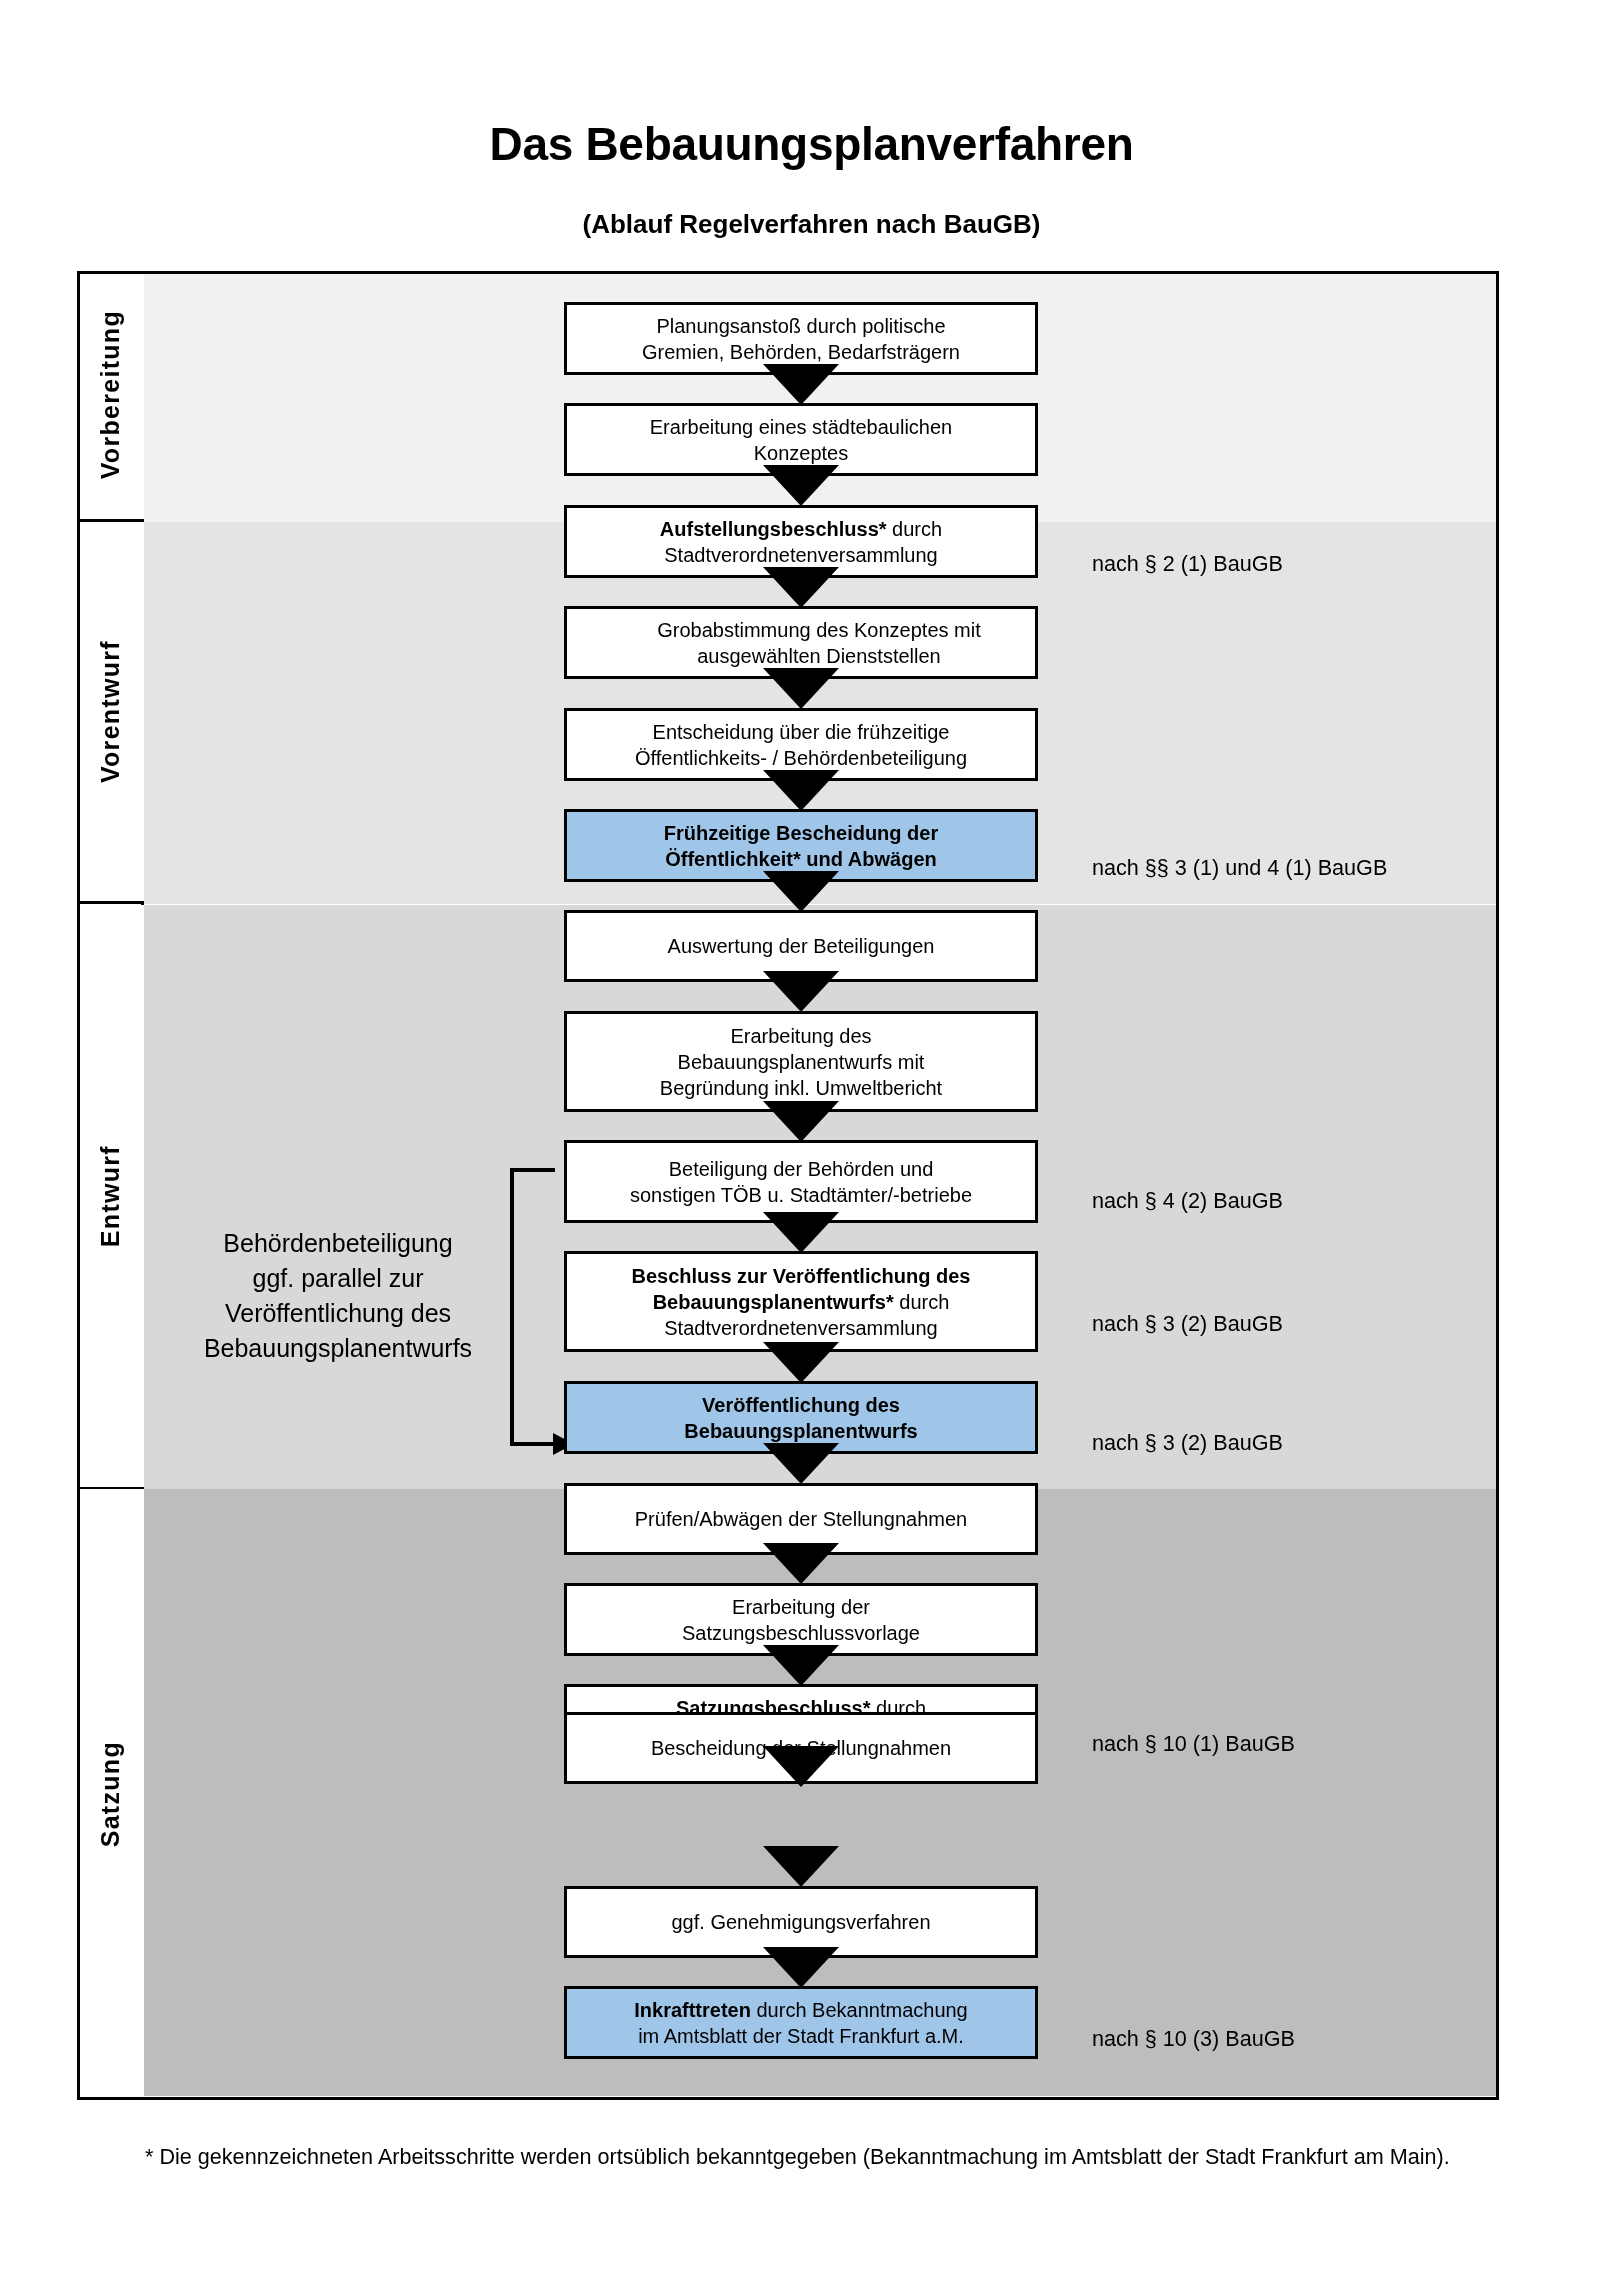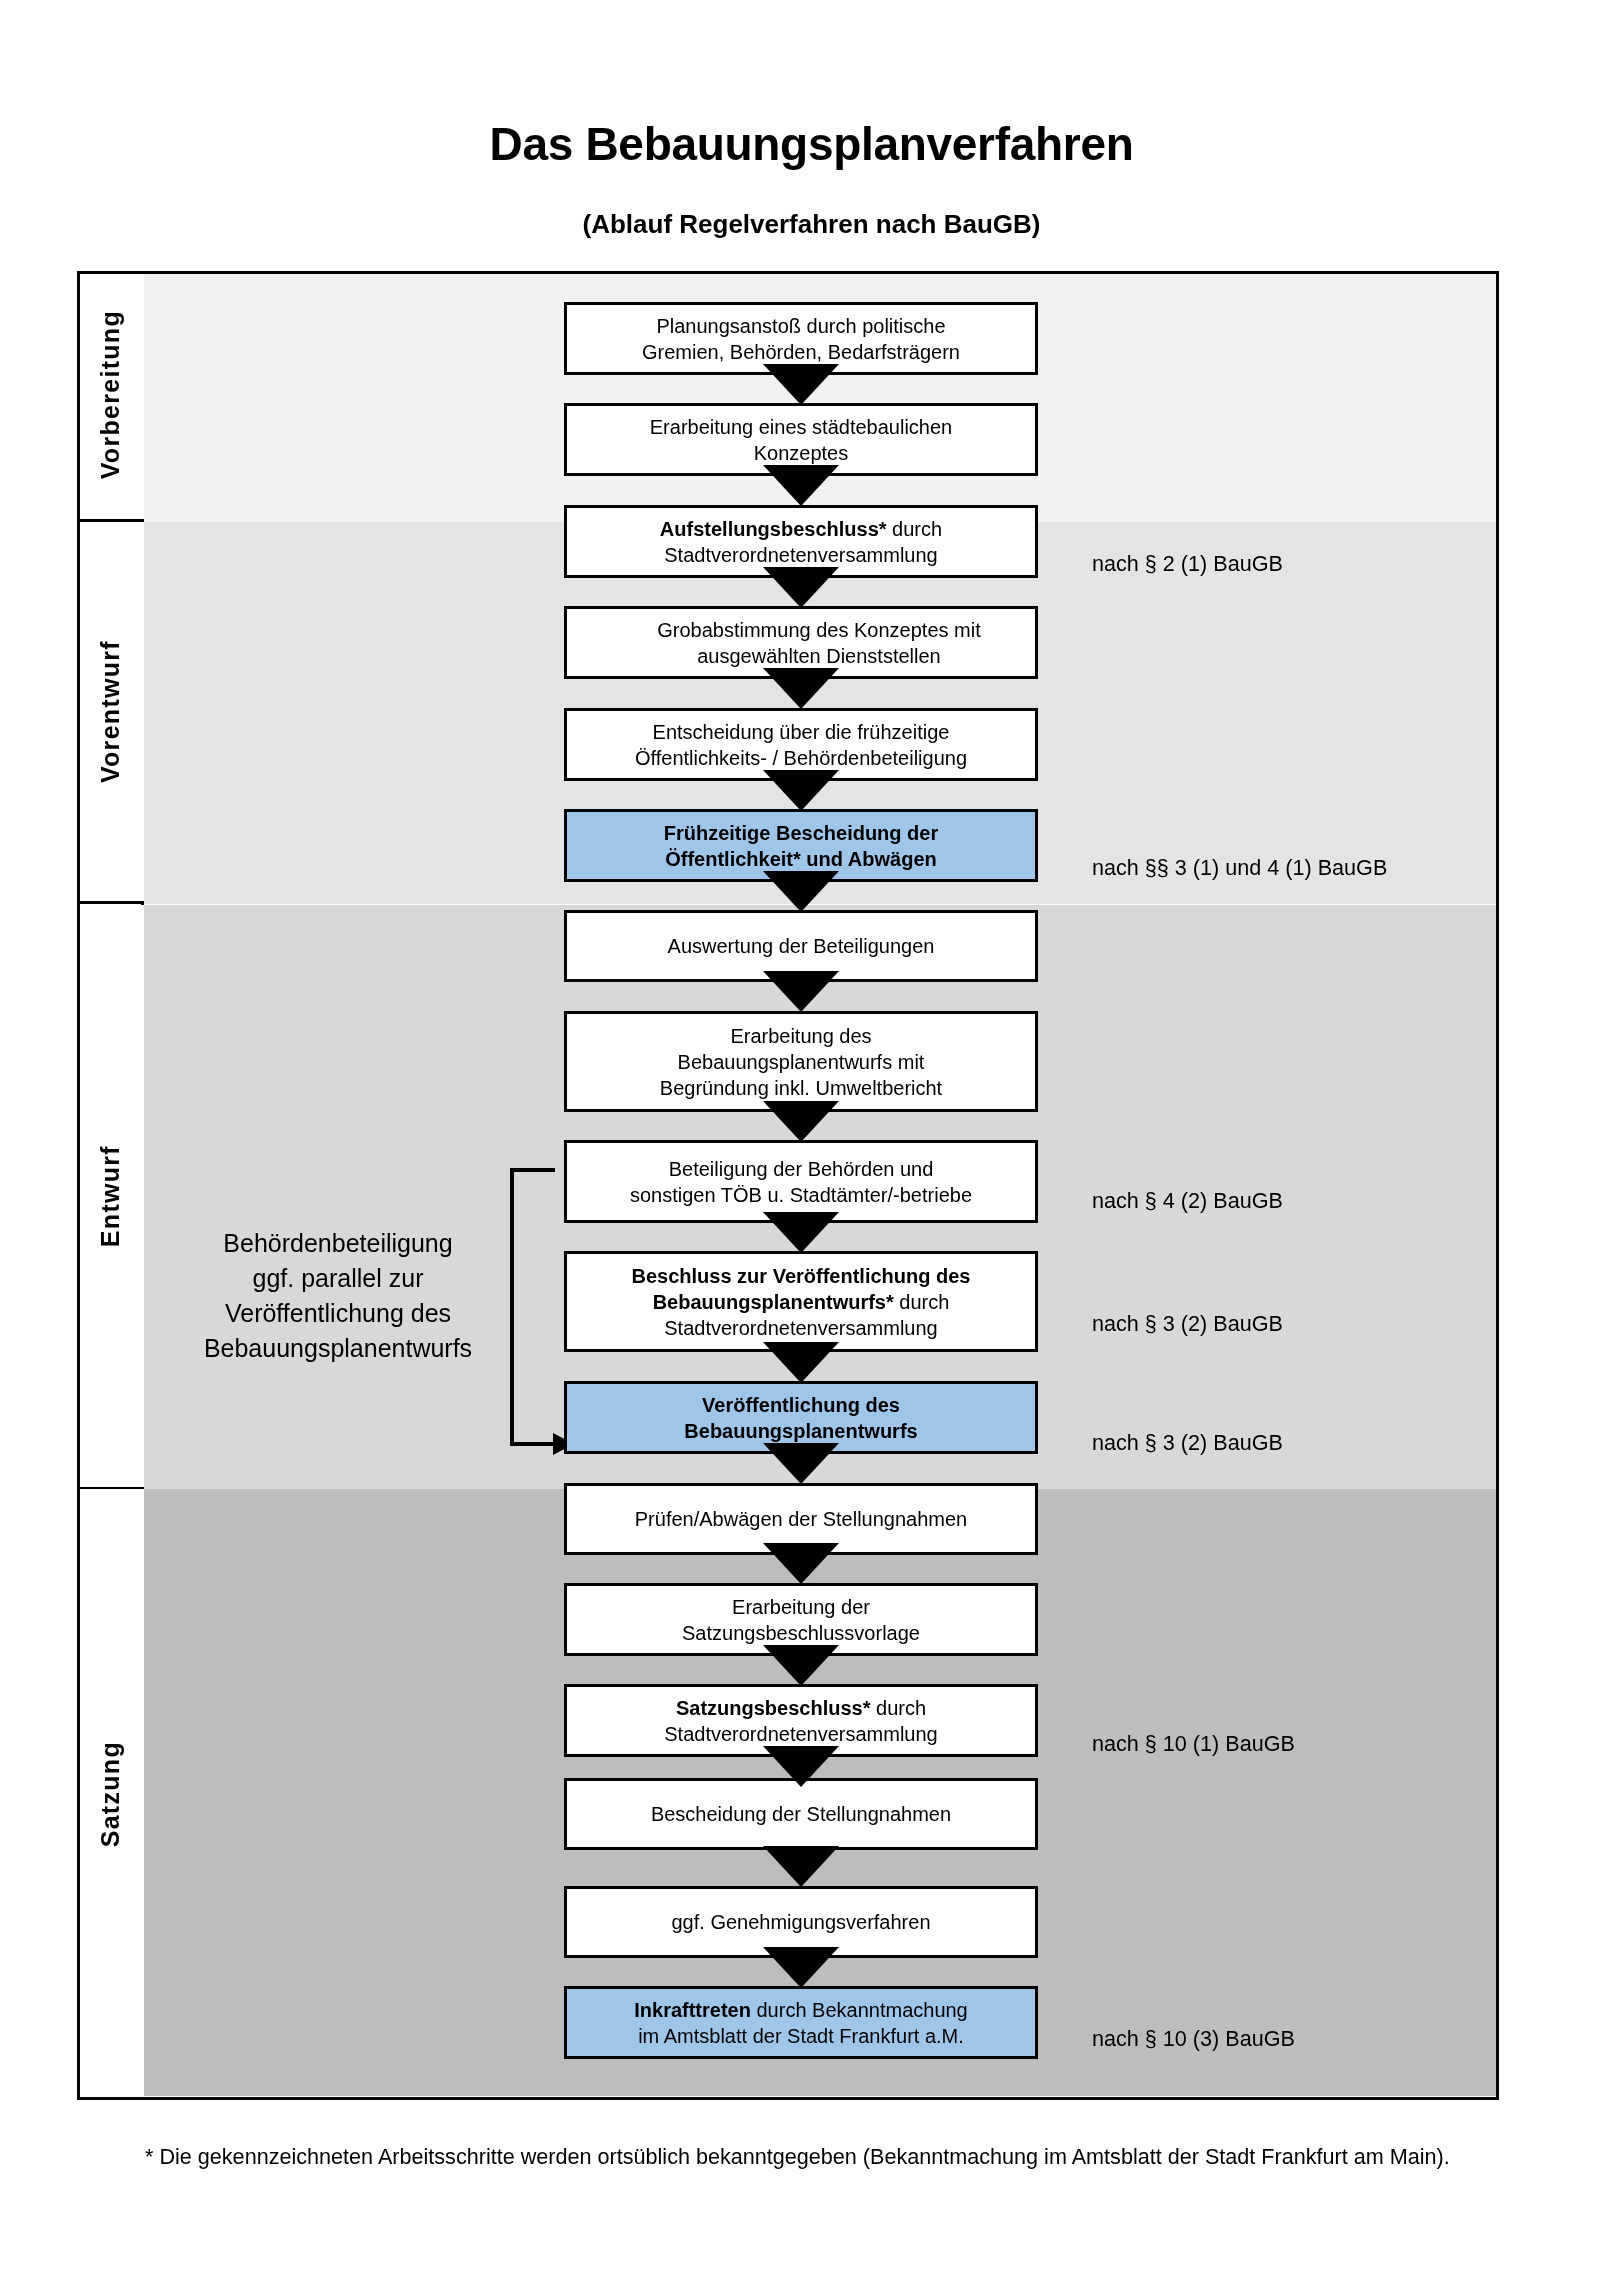--- a/index.html
+++ b/index.html
@@ -248,21 +248,21 @@
   <div class="fbox" style="top:1684px;height:73px;">
     <div class="inner">
       <div><b>Satzungsbeschluss*</b><span> durch</span></div>
       <div>Stadtverordnetenversammlung</div>
     </div>
   </div>
   <div class="arrow" style="left:763px;top:1746px;"></div>
 
   <div class="note" style="top:1731px;">nach § 10 (1) BauGB</div>
 
-  <div class="fbox" style="top:1778px;height:72px;">
+  <div class="fbox" style="top:1712px;height:72px;">
     <div class="inner">
       <div>Bescheidung der Stellungnahmen</div>
     </div>
   </div>
   <div class="arrow" style="left:763px;top:1846px;"></div>
 
   <div class="fbox" style="top:1886px;height:72px;">
     <div class="inner">
       <div>ggf. Genehmigungsverfahren</div>
     </div>

